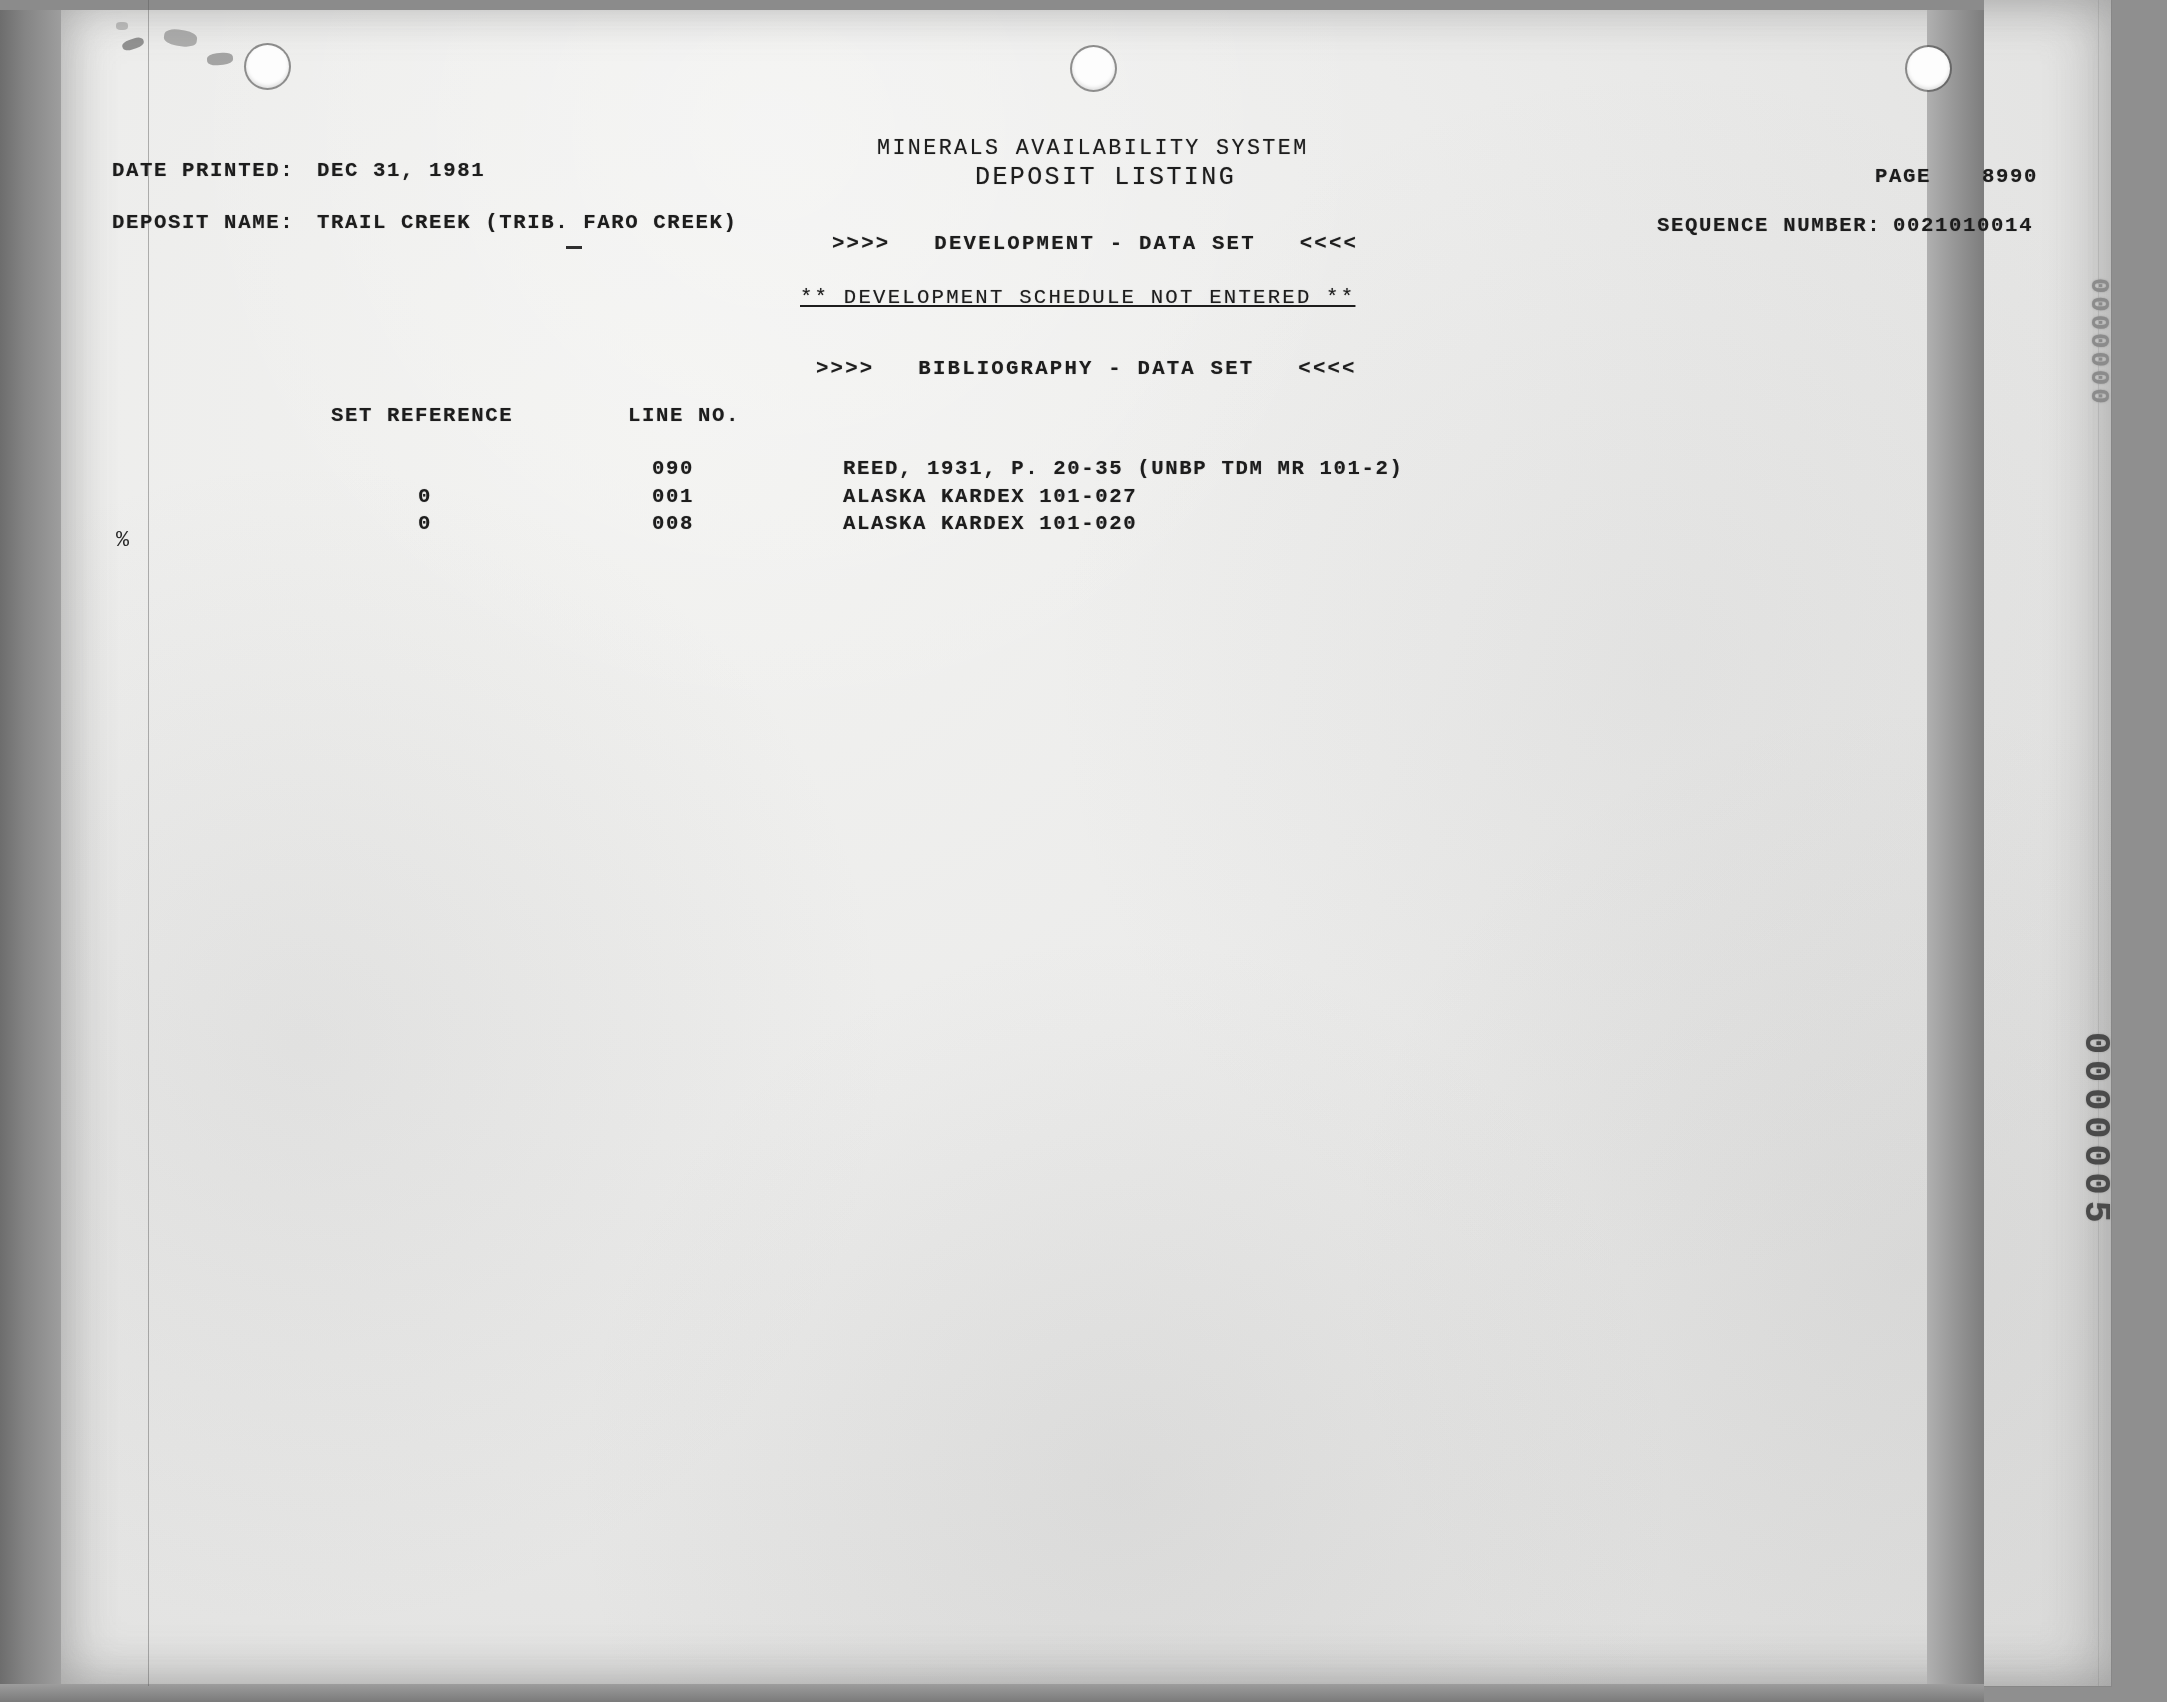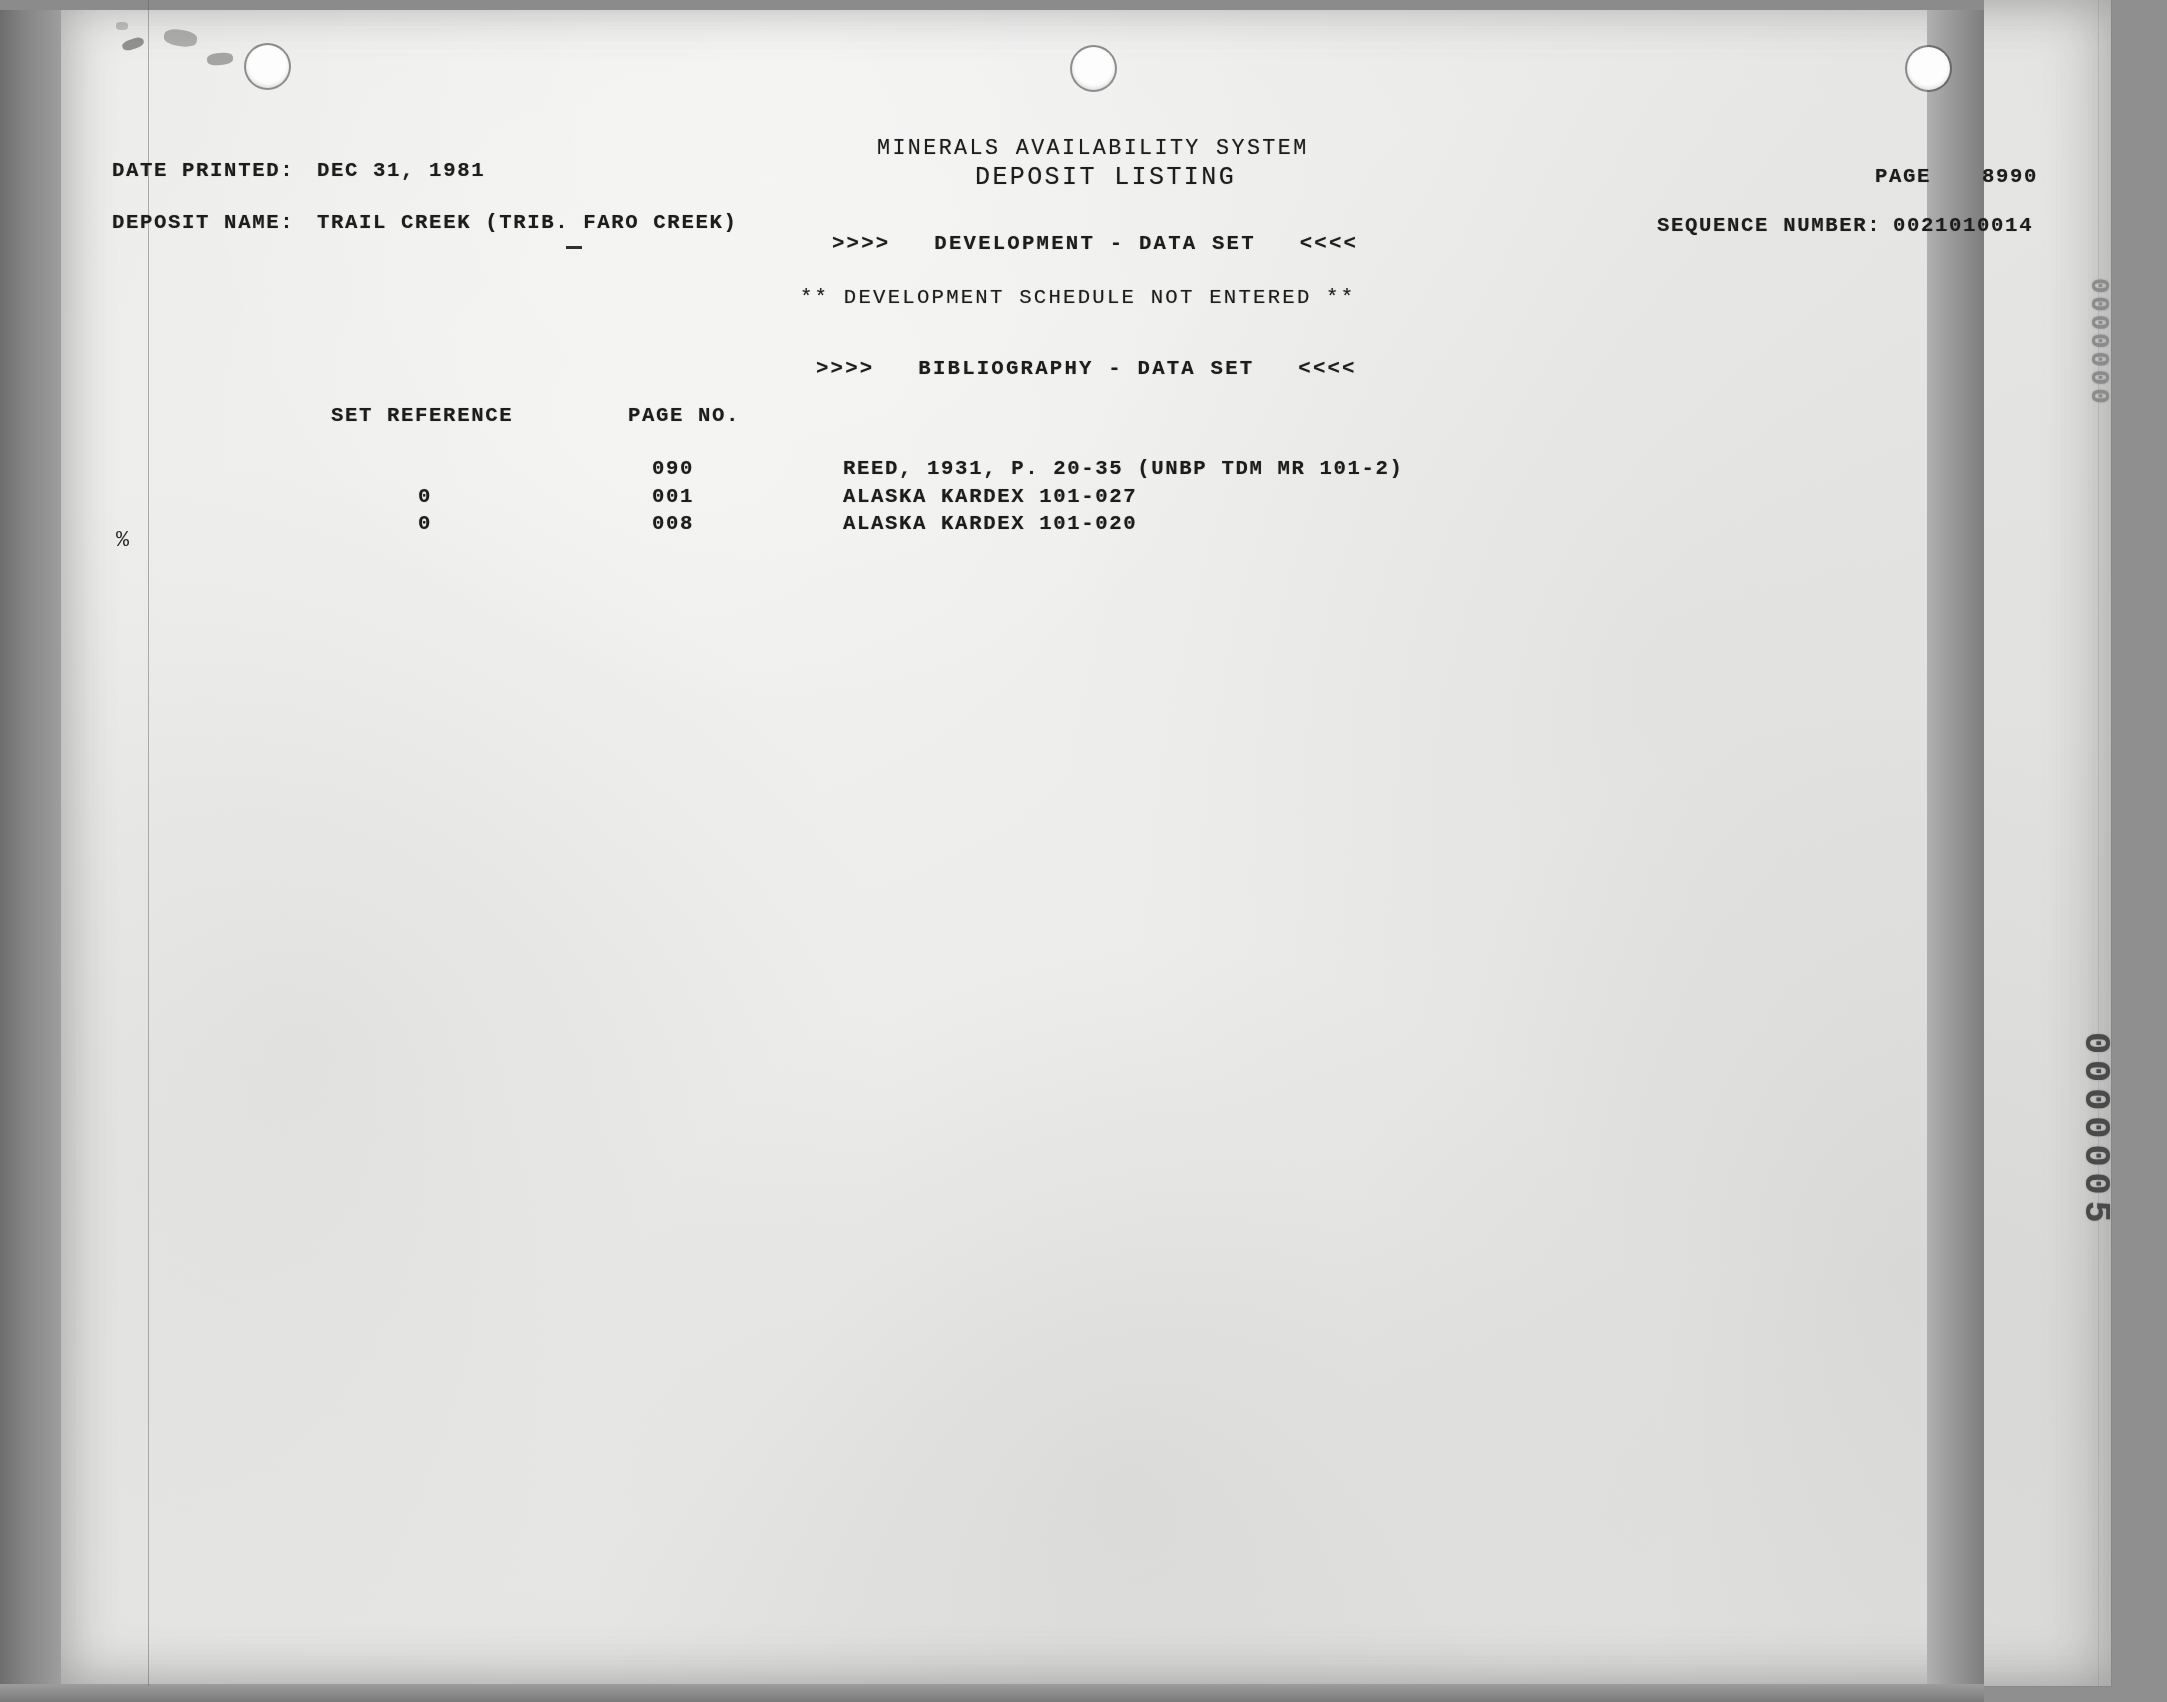--- a/index.html
+++ b/index.html
@@ -181,26 +181,26 @@
   <div class="t bold" style="left:112px; top:213px;">DEPOSIT NAME:</div>
   <div class="t bold" style="left:317px; top:213px;">TRAIL CREEK (TRIB. FARO CREEK)</div>
 
   <div class="t bold" style="left:1657px; top:216px;">SEQUENCE NUMBER:</div>
   <div class="t bold" style="left:1893px; top:216px;">0021010014</div>
 
   <div class="dash-mark" style="left:566px; top:246px;"></div>
 
   <div class="t bold" style="left:832px; top:234px; letter-spacing:2.2px;">&gt;&gt;&gt;&gt;   DEVELOPMENT - DATA SET   &lt;&lt;&lt;&lt;</div>
 
-  <div class="t" style="left:800px; top:288px; letter-spacing:2.2px;">** DEVELOPMENT SCHEDULE NOT ENTERED **</div>
+  <div class="t" style="left:800px; top:288px; letter-spacing:2.2px;text-decoration:underline;">** DEVELOPMENT SCHEDULE NOT ENTERED **</div>
 
   <div class="t bold" style="left:816px; top:359px; letter-spacing:2.2px;">&gt;&gt;&gt;&gt;   BIBLIOGRAPHY - DATA SET   &lt;&lt;&lt;&lt;</div>
 
   <div class="t bold" style="left:331px; top:406px;">SET REFERENCE</div>
-  <div class="t bold" style="left:628px; top:406px;">PAGE NO.</div>
+  <div class="t bold" style="left:628px; top:406px;">LINE NO.</div>
 
   <div class="t bold" style="left:418px; top:459px;"></div>
   <div class="t bold" style="left:652px; top:459px;">090</div>
   <div class="t bold" style="left:843px; top:459px;">REED, 1931, P. 20-35 (UNBP TDM MR 101-2)</div>
 
   <div class="t bold" style="left:418px; top:487px;">0</div>
   <div class="t bold" style="left:652px; top:487px;font-family:Liberation Mono, monospace;">001</div>
   <div class="t bold" style="left:843px; top:487px;">ALASKA KARDEX 101-027</div>
 
   <div class="t bold" style="left:418px; top:514px;">0</div>

